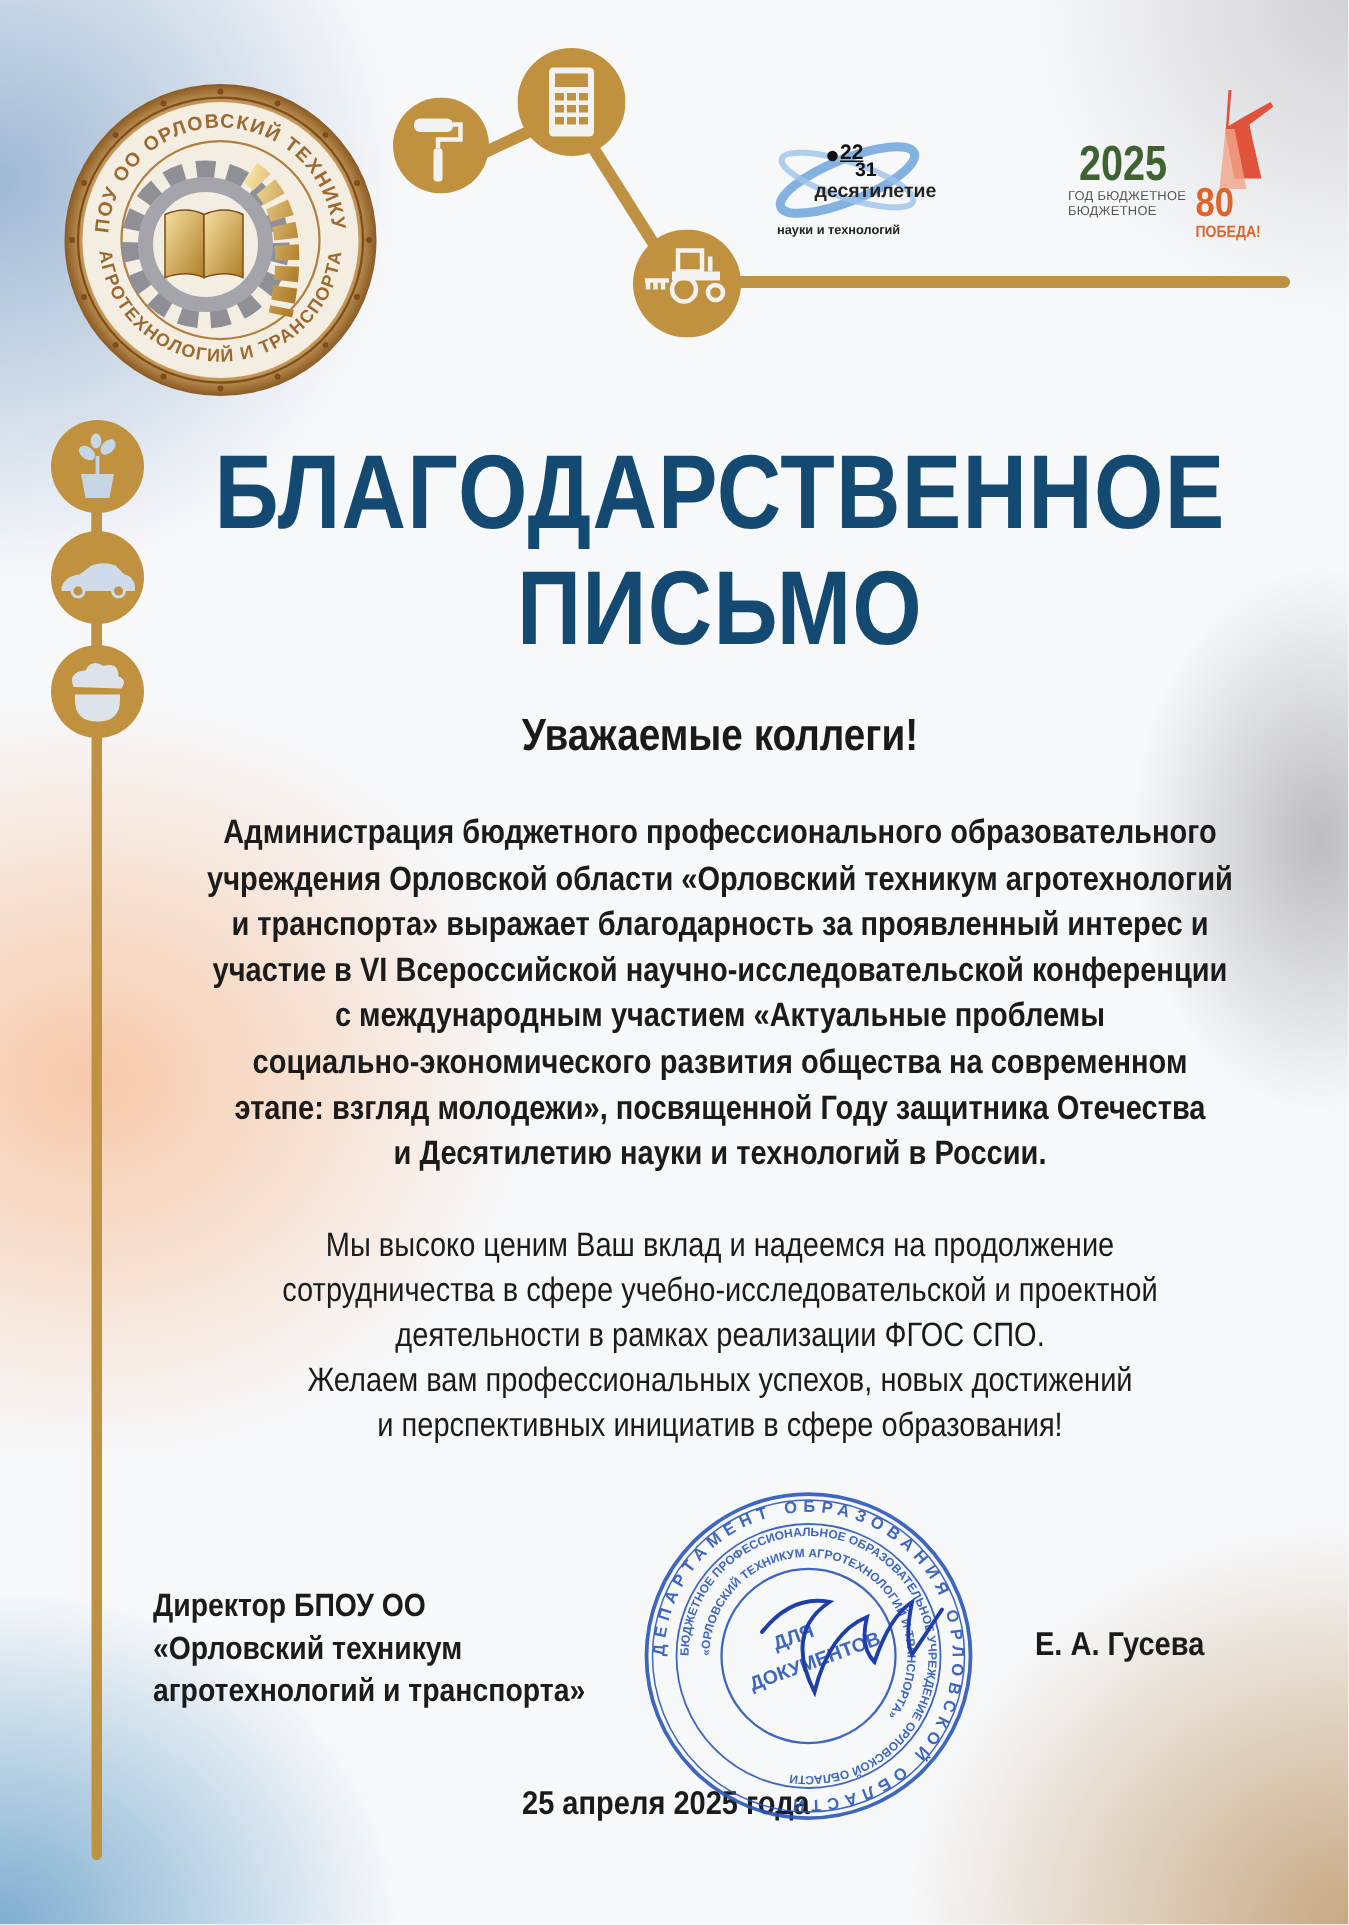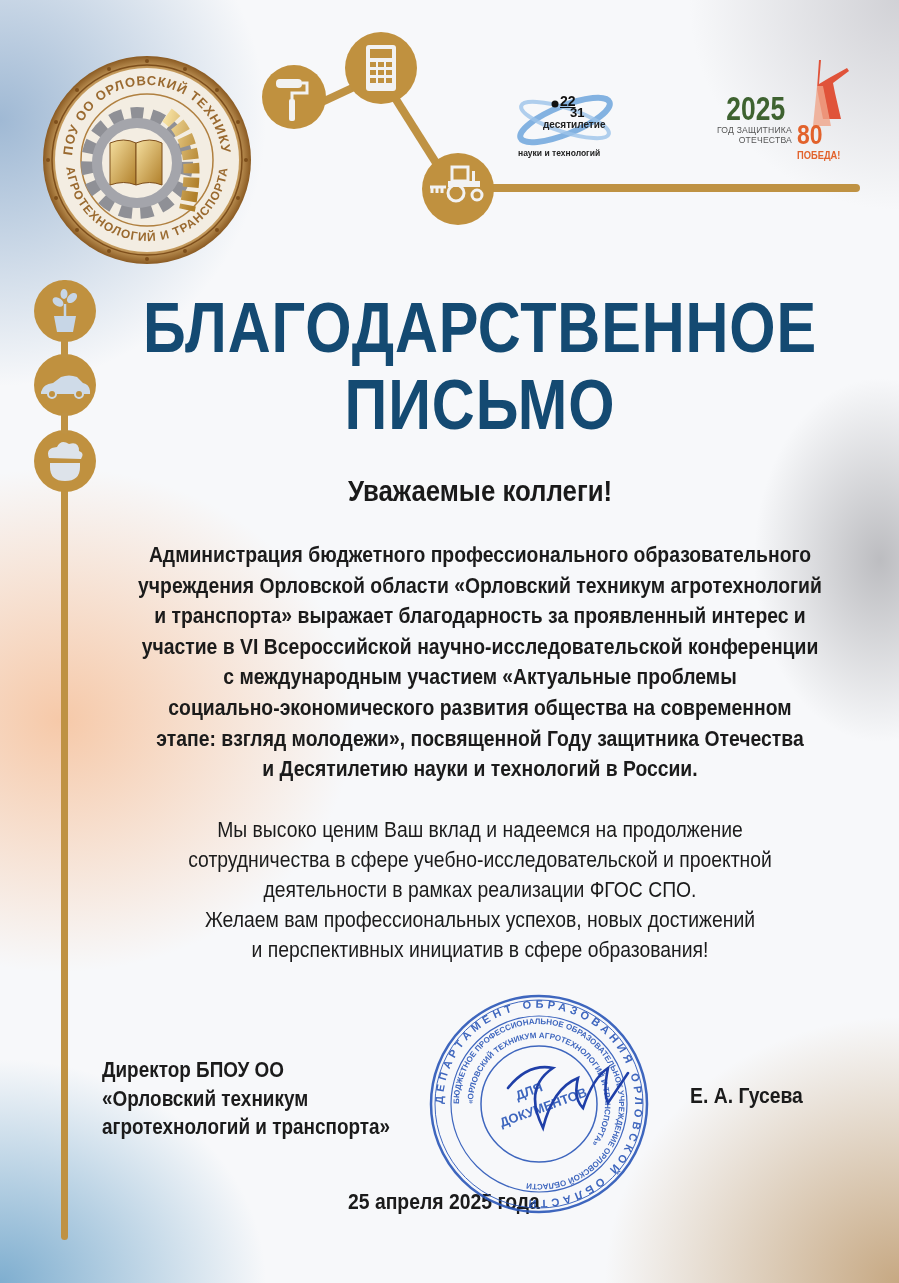--- a/index.html
+++ b/index.html
@@ -47,31 +47,31 @@
   }
   .sign-right {
     position: absolute; left: 690px; top: 1083px; font-size: 22px; font-weight: bold; color: #1b1b1b;
     transform: scaleX(0.88); transform-origin: 0 0; white-space: nowrap;
   }
   .date {
     position: absolute; left: 348px; top: 1189px; font-size: 22px; font-weight: bold; color: #1b1b1b;
     transform: scaleX(0.88); transform-origin: 0 0; white-space: nowrap;
   }
 
-  .logo2025 { position: absolute; left: 712px; top: 92px; width: 80px; text-align: right; }
+  .logo2025 { position: absolute; left: 712px; top: 92px; width: 80px; text-align: left; }
   .logo2025 .yr { font-size: 33px; font-weight: bold; color: #3e6230; line-height: 1; transform: scaleX(0.8); display: inline-block; }
   .logo2025 .sub { font-size: 8.6px; color: #555; line-height: 10px; letter-spacing: 0.2px; }
   .pobeda { position: absolute; left: 797px; top: 60px; width: 56px; height: 105px; }
   .pobeda .num { position: absolute; left: 0; top: 62px; font-size: 27px; font-weight: bold; color: #e2622c; transform: scaleX(0.85); transform-origin: 0 0; line-height: 1; }
   .pobeda .word { position: absolute; left: 0; top: 90px; font-size: 11px; font-weight: bold; color: #e2622c; transform: scaleX(0.85); transform-origin: 0 0; line-height: 1; }
 
   .decade { position: absolute; left: 510px; top: 90px; width: 110px; height: 60px; }
   .decade .nums { position: absolute; left: 50px; top: 4px; font-size: 14px; font-weight: bold; color: #111; line-height: 1; text-decoration: underline; }
   .decade .nums2 { position: absolute; left: 60px; top: 16px; font-size: 13px; font-weight: bold; color: #111; line-height: 1; text-align: right; }
-  .decade .t1 { position: absolute; left: 33px; top: 30px; font-size: 10px; font-weight: bold; color: #222; line-height: 1; }
+  .decade .t1 { position: absolute; left: 33px; top: 30px; font-size: 13px; font-weight: bold; color: #222; line-height: 1; }
   .decade .t2 { position: absolute; left: 8px; top: 39px; font-size: 8.5px; font-weight: bold; color: #222; line-height: 1; white-space: nowrap; margin-top: 20px; }
 
   .seal-text { font-family: "Liberation Sans", sans-serif; font-weight: bold; }
 </style>
 </head>
 <body>
 
 <div class="page">
 
   <div class="rod" style="left:61px; top:280px; width:7px; height:960px;"></div>
@@ -198,22 +198,22 @@
       <circle cx="45" cy="14" r="3.5" fill="#111"></circle>
     </svg>
     <span class="nums">22</span>
     <span class="nums2">31</span>
     <span class="t1">десятилетие</span>
     <span class="t2">науки и технологий</span>
   </div>
 
   <div class="logo2025">
     <div class="yr">2025</div>
-    <div class="sub">ГОД ЗАЩИТНИКА</div>
-    <div class="sub">ОТЕЧЕСТВА</div>
+    <div class="sub">ГОД БЮДЖЕТНОЕ</div>
+    <div class="sub">БЮДЖЕТНОЕ</div>
   </div>
 
   <div class="pobeda">
     <svg class="abs" style="left:6px; top:0;" width="50" height="70" viewBox="0 0 50 70">
       <path d="M16 0 l2 0 l-2 24 l10 -6 l18 -10 l2 3 l-16 12 l2 10 l6 26 l-18 0 l-4 -20 l-2 -10 z" fill="#e0533a"></path>
       <path d="M14 26 l6 0 l8 40 l-18 0 z" fill="#f0a58a" opacity="0.8"></path>
     </svg>
     <span class="num">80</span>
     <span class="word">ПОБЕДА!</span>
   </div>

